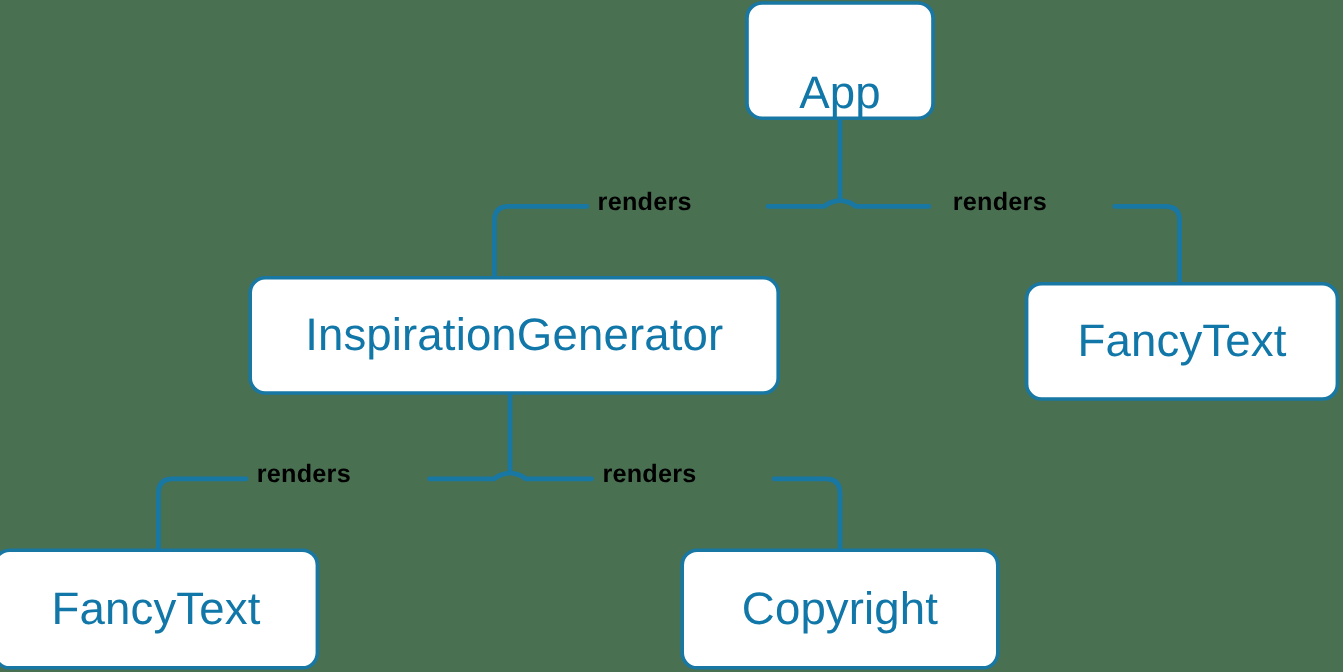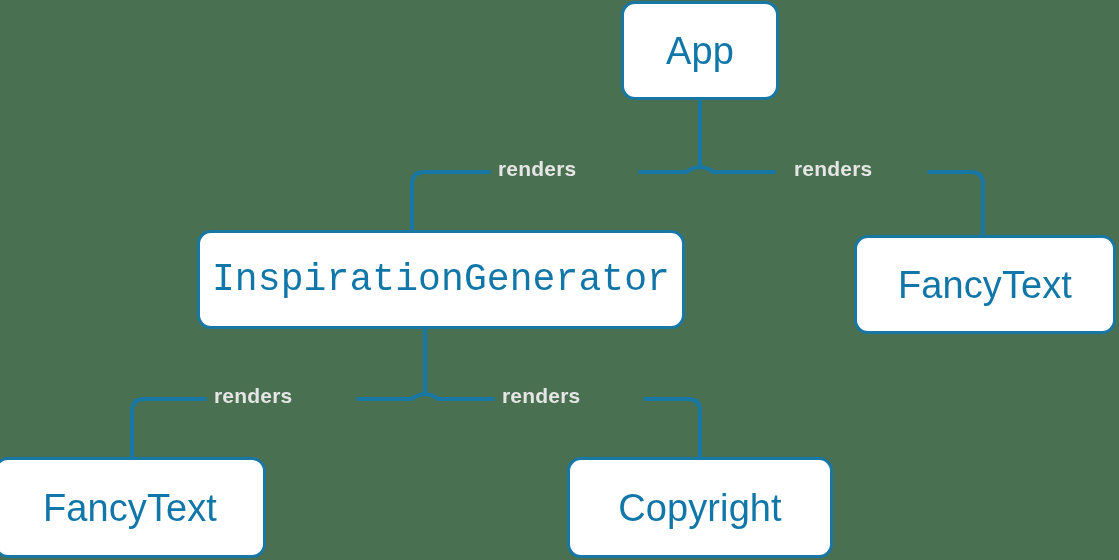--- a/index.html
+++ b/index.html
@@ -36,21 +36,21 @@
   .node-label {
     color: #1177a8;
     font-size: 38px;
     font-weight: 400;
     letter-spacing: 0.1px;
     white-space: nowrap;
     line-height: 1;
   }
   .edge-label {
     position: absolute;
-    color: #e5e5e5;
+    color: #000000;
     font-size: 21px;
     font-weight: 700;
     letter-spacing: 0.2px;
     white-space: nowrap;
     z-index: 4;
     line-height: 1;
   }
 </style>
 </head>
 <body>
@@ -74,25 +74,25 @@
 
     <path d="M 425 394 Q 434 395 438 399 L 493 399
              M 645 399 L 688 399 Q 700 399 700 411 L 700 457" fill="none" stroke="#1877a3" stroke-width="4" stroke-linecap="round" stroke-linejoin="round"></path>
   </svg>
 
   <div class="edge-label" style="left:498px; top:158px;">renders</div>
   <div class="edge-label" style="left:794px; top:158px;">renders</div>
   <div class="edge-label" style="left:214px; top:385px;">renders</div>
   <div class="edge-label" style="left:502px; top:385px;">renders</div>
 
-  <div class="node" style="left:621px; top:1px; width:158px; height:99px;">
+  <div class="node" style="left:621px; top:1px; width:158px; height:99px;align-items:flex-end;">
     <span class="node-label">App</span>
   </div>
 
-  <div class="node" style="left:197px; top:230px; width:488px; height:99px;font-family:Liberation Mono, monospace;">
+  <div class="node" style="left:207px; top:230px; width:443px; height:99px;">
     <span class="node-label">InspirationGenerator</span>
   </div>
 
   <div class="node" style="left:854px; top:235px; width:262px; height:99px;">
     <span class="node-label">FancyText</span>
   </div>
 
   <div class="node" style="left:-6px; top:457px; width:272px; height:101px;">
     <span class="node-label">FancyText</span>
   </div>

